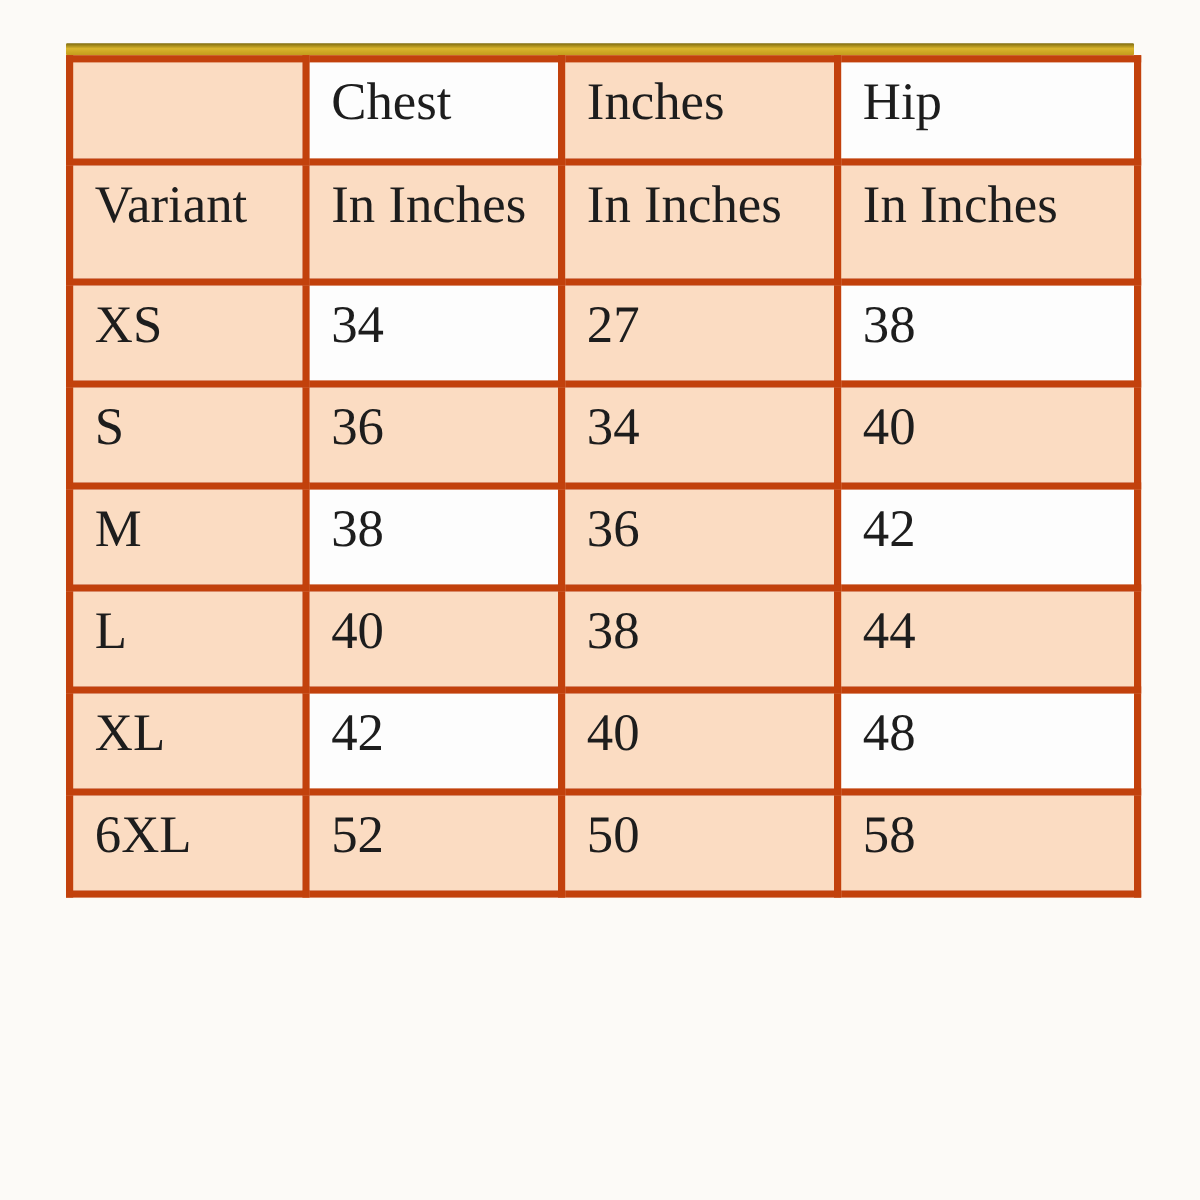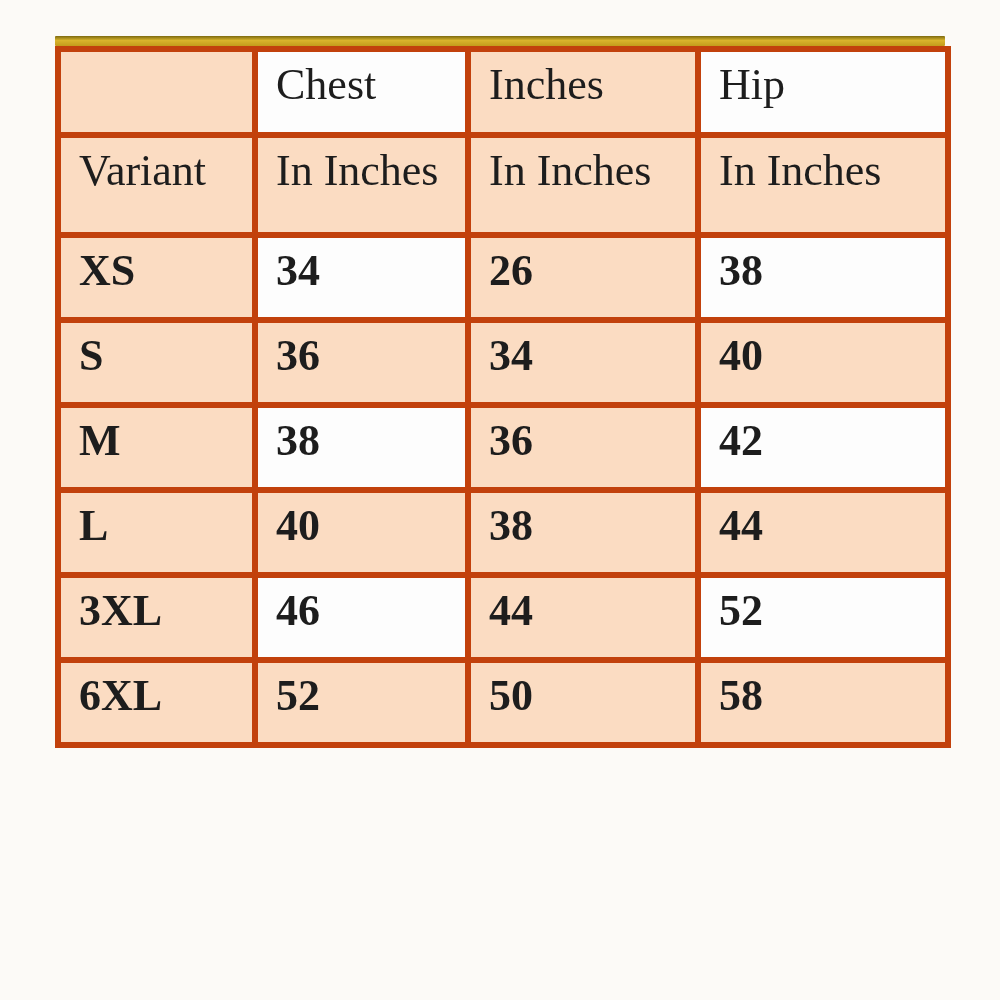--- a/index.html
+++ b/index.html
@@ -42,21 +42,21 @@
     font-size: 44px;
     line-height: 1.12;
     color: #1d1d1d;
     background: #fbdcc2;
     overflow: hidden;
     white-space: nowrap;
   }
   table.size-chart td.white { background: #fdfdfd; }
   tr.r-head1 td { height: 72px; }
   tr.r-head2 td { height: 86px; }
-  tr.r-data  td { height: 71px; font-weight: bold; }
+  tr.r-data  td { height: 71px; }
 </style>
 </head>
 <body>
 
 <div class="stage">
   <div class="chart-wrap">
     <div class="accent-bar"></div>
     <table class="size-chart">
       <colgroup>
         <col style="width:197px">
@@ -74,21 +74,21 @@
         <tr class="r-head2">
           <td>Variant</td>
           <td>In Inches</td>
           <td>In Inches</td>
           <td>In Inches</td>
         </tr>
 
         <tr class="r-data">
           <td>XS</td>
           <td class="white">34</td>
-          <td>26</td>
+          <td>27</td>
           <td class="white">38</td>
         </tr>
         <tr class="r-data">
           <td>S</td>
           <td>36</td>
           <td>34</td>
           <td>40</td>
         </tr>
         <tr class="r-data">
           <td>M</td>
@@ -96,24 +96,24 @@
           <td>36</td>
           <td class="white">42</td>
         </tr>
         <tr class="r-data">
           <td>L</td>
           <td>40</td>
           <td>38</td>
           <td>44</td>
         </tr>
         <tr class="r-data">
-          <td>3XL</td>
-          <td class="white">46</td>
-          <td>44</td>
-          <td class="white">52</td>
+          <td>XL</td>
+          <td class="white">42</td>
+          <td>40</td>
+          <td class="white">48</td>
         </tr>
         <tr class="r-data">
           <td>6XL</td>
           <td>52</td>
           <td>50</td>
           <td>58</td>
         </tr>
       </tbody>
     </table>
   </div>

